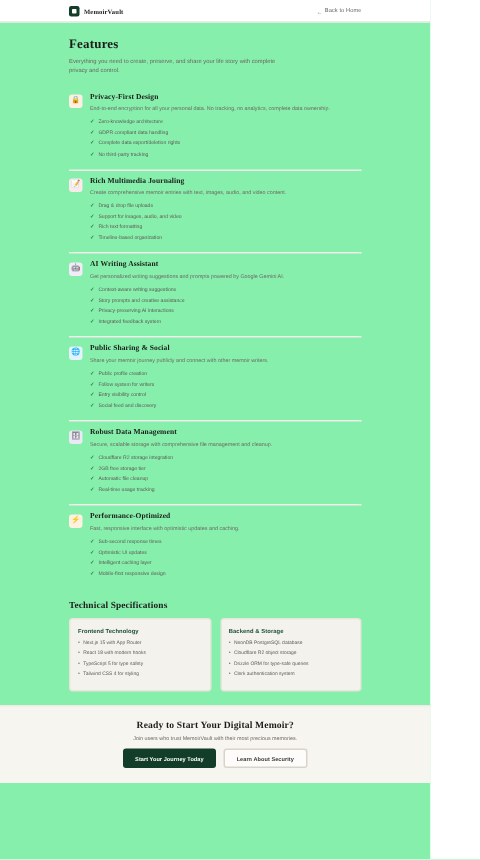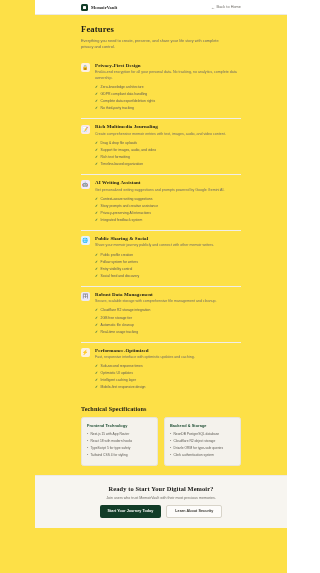--- a/index.html
+++ b/index.html
@@ -4,21 +4,21 @@
 <style>
   * { box-sizing: border-box; margin: 0; padding: 0; }
   html, body {
     width: 287px;
     height: 573px;
     background: #ffffff;
     font-family: "Liberation Sans", sans-serif;
     color: #2b2b2b;
     overflow: hidden;
   }
-  .page { width: 287px; height: 573px; position: relative; background: #fde047; padding-left: 35px; }
+  .page { width: 287px; height: 573px; position: relative; background: #86efac; }
 
   
   .header {
     height: 15px;
     background: #ffffff;
     border-bottom: 1px solid #eceae5;
     display: flex;
     align-items: center;
     justify-content: space-between;
     padding: 0 46px;

